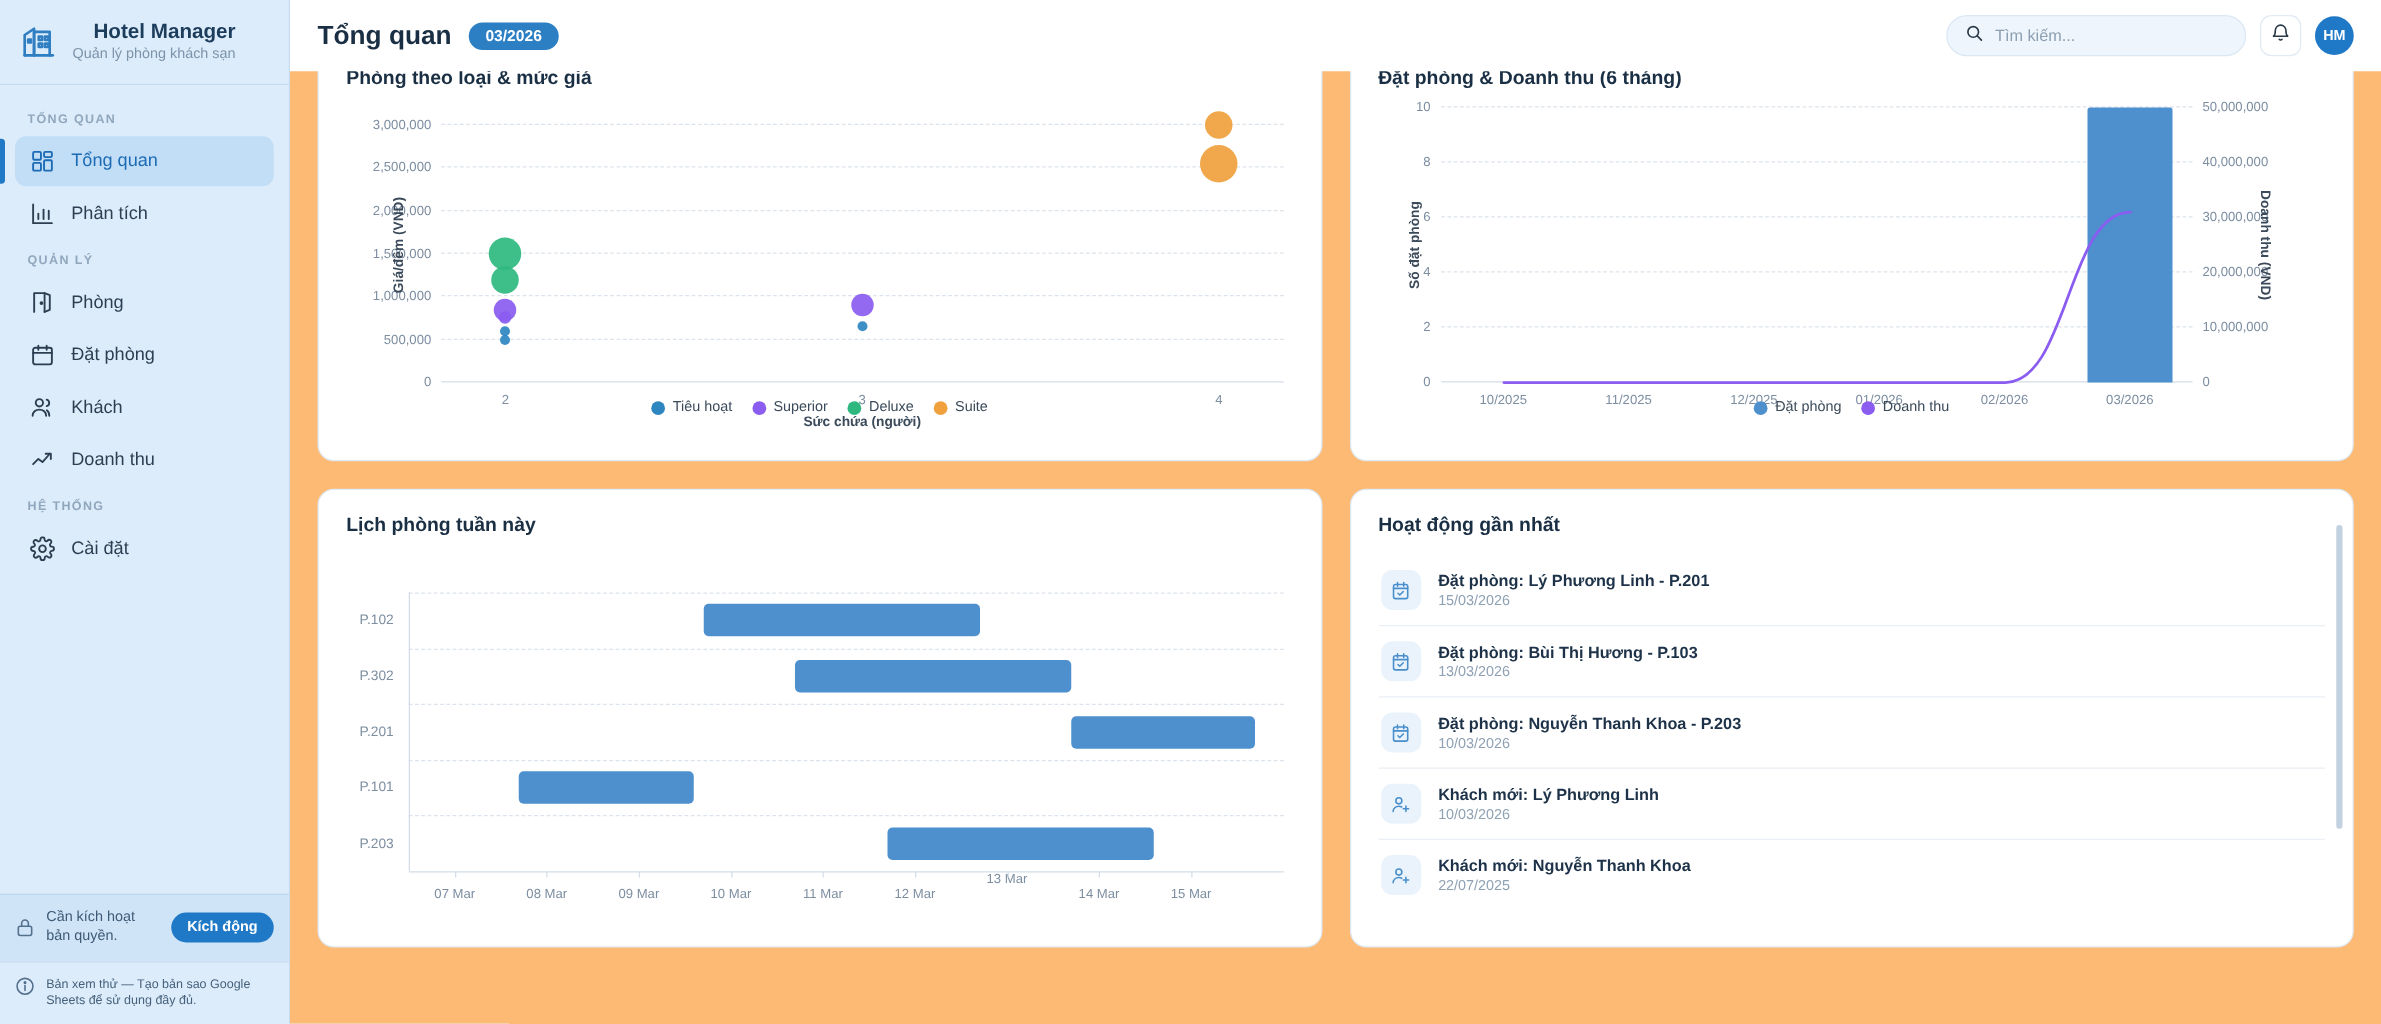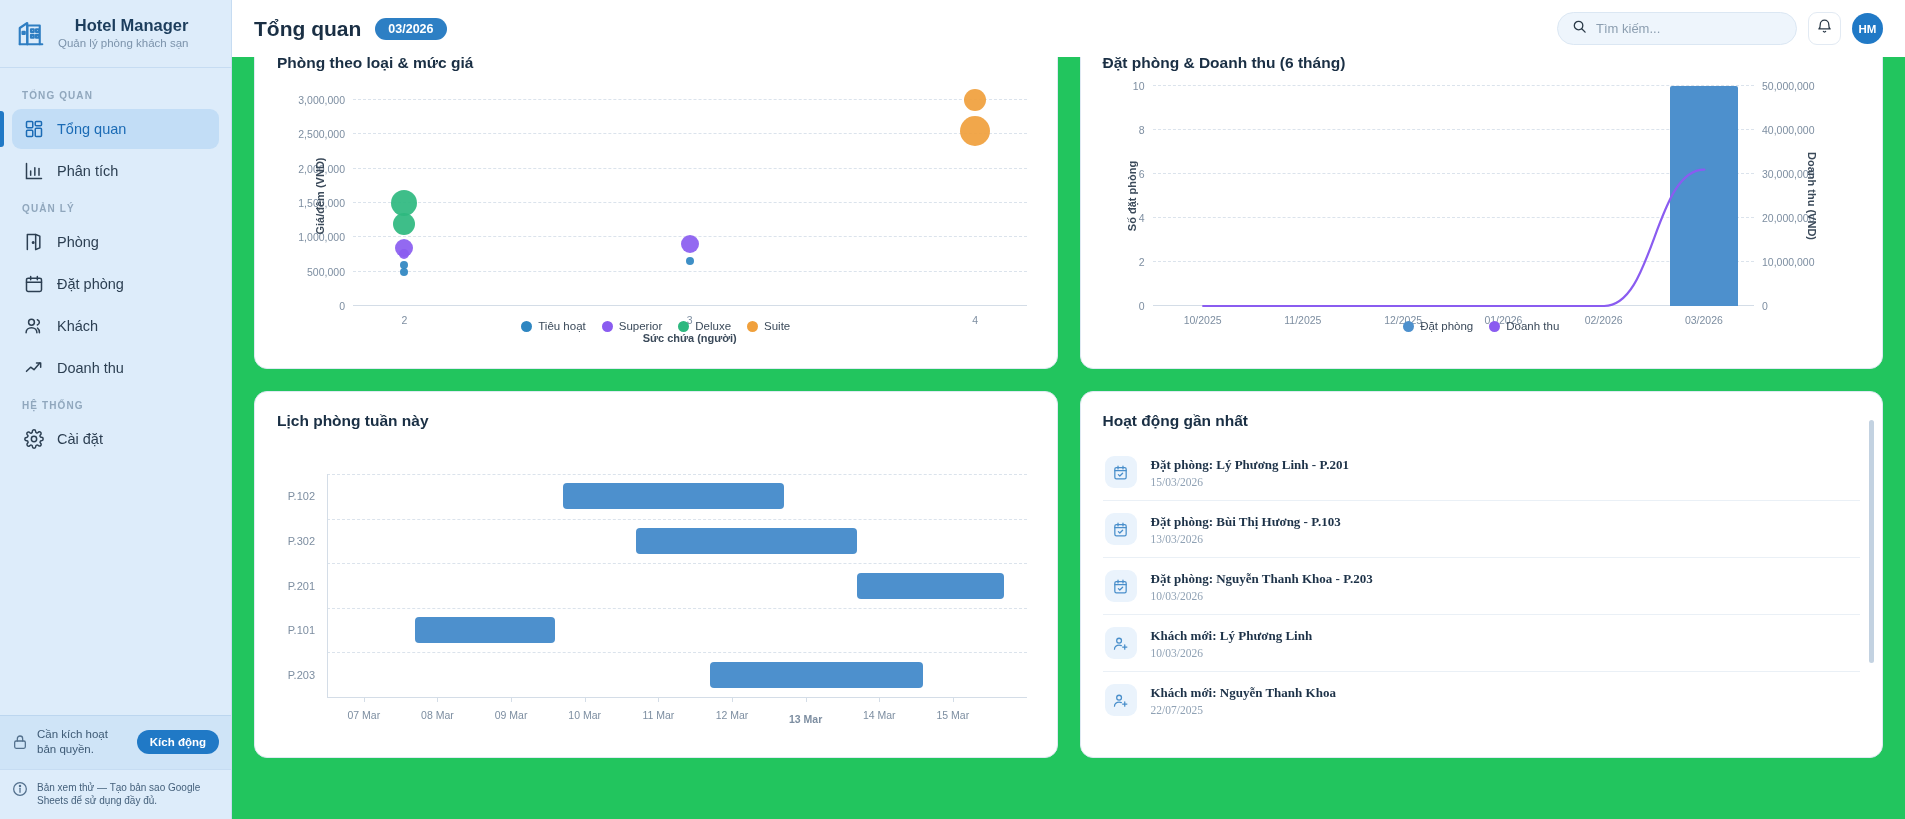--- a/index.html
+++ b/index.html
@@ -100,21 +100,21 @@
   .bell svg { width: 17px; height: 17px; }
   .avatar {
     width: 31px; height: 31px; border-radius: 50%; background: #2079c6;
     color: #fff; font-size: 11.5px; font-weight: bold;
     display: flex; align-items: center; justify-content: center; cursor: pointer;
   }
 
   
   .main {
     flex: 1 1 auto; height: 819px; overflow: hidden;
-    background: #22c55e; padding: 33px 22px 0 22px;
+    background: #fdba74; padding: 33px 22px 0 22px;
     display: flex; flex-direction: column; gap: 22px;
   }
   .row { display: flex; gap: 22px; }
   .card {
     background: #fff; border: 1px solid #dfe9f3; border-radius: 13px;
     flex: 1 1 0; min-width: 0; position: relative; overflow: hidden;
   }
   .row-1 .card { height: 336px; }
   .row-2 .card { height: 367px; }
   .card-title {
@@ -156,21 +156,21 @@
 
   
   .g-row-lbl {
     position: absolute; right: 100%; padding-right: 12px; font-size: 11px;
     color: #7d8ea1; transform: translateY(-50%); white-space: nowrap;
   }
   .g-bar { position: absolute; background: #4d90cd; border-radius: 4px; transform: translateY(-50%); }
   .g-vtick { position: absolute; top: 100%; width: 0; height: 5px; border-left: 1px solid #d4dde7; }
 
   
-  .act-wrap { position: relative; padding: 14px 22px 0 22px; font-family: Liberation Serif, serif; }
+  .act-wrap { position: relative; padding: 14px 22px 0 22px; }
   .act-item {
     display: flex; align-items: center; gap: 14px;
     padding: 12px 2px; border-bottom: 1px solid #eaf0f6; cursor: pointer;
   }
   .act-item:last-child { border-bottom: none; }
   .act-ico {
     width: 32px; height: 32px; flex: 0 0 32px; border-radius: 9px;
     background: #eaf3fc; color: #4a8fcb;
     display: flex; align-items: center; justify-content: center;
   }
@@ -466,21 +466,21 @@
               <div class="tick-x" style="left: 15.7895%; padding-top: 12px;">08 Mar</div>
               <div class="g-vtick" style="left: 15.7895%;"></div>
               <div class="tick-x" style="left: 26.3158%; padding-top: 12px;">09 Mar</div>
               <div class="g-vtick" style="left: 26.3158%;"></div>
               <div class="tick-x" style="left: 36.8421%; padding-top: 12px;">10 Mar</div>
               <div class="g-vtick" style="left: 36.8421%;"></div>
               <div class="tick-x" style="left: 47.3684%; padding-top: 12px;">11 Mar</div>
               <div class="g-vtick" style="left: 47.3684%;"></div>
               <div class="tick-x" style="left: 57.8947%; padding-top: 12px;">12 Mar</div>
               <div class="g-vtick" style="left: 57.8947%;"></div>
-              <div class="tick-x" style="left: 68.4211%; padding-top: 16px; font-weight: bold;">13 Mar</div>
+              <div class="tick-x" style="left: 68.4211%; padding-top: 0;">13 Mar</div>
               <div class="g-vtick" style="left: 68.4211%;"></div>
               <div class="tick-x" style="left: 78.9474%; padding-top: 12px;">14 Mar</div>
               <div class="g-vtick" style="left: 78.9474%;"></div>
               <div class="tick-x" style="left: 89.4737%; padding-top: 12px;">15 Mar</div>
               <div class="g-vtick" style="left: 89.4737%;"></div>
               <div class="g-bar" style="left: 33.6842%; width: 31.5789%; top: 10%; height: 26px; background: rgb(77, 144, 205);"></div>
               <div class="g-bar" style="left: 44.2105%; width: 31.5789%; top: 30%; height: 26px; background: rgb(77, 144, 205);"></div>
               <div class="g-bar" style="left: 75.7895%; width: 21.0526%; top: 50%; height: 26px; background: rgb(77, 144, 205);"></div>
               <div class="g-bar" style="left: 12.6316%; width: 20%; top: 70%; height: 26px; background: rgb(77, 144, 205);"></div>
               <div class="g-bar" style="left: 54.7368%; width: 30.5263%; top: 90%; height: 26px; background: rgb(77, 144, 205);"></div>

